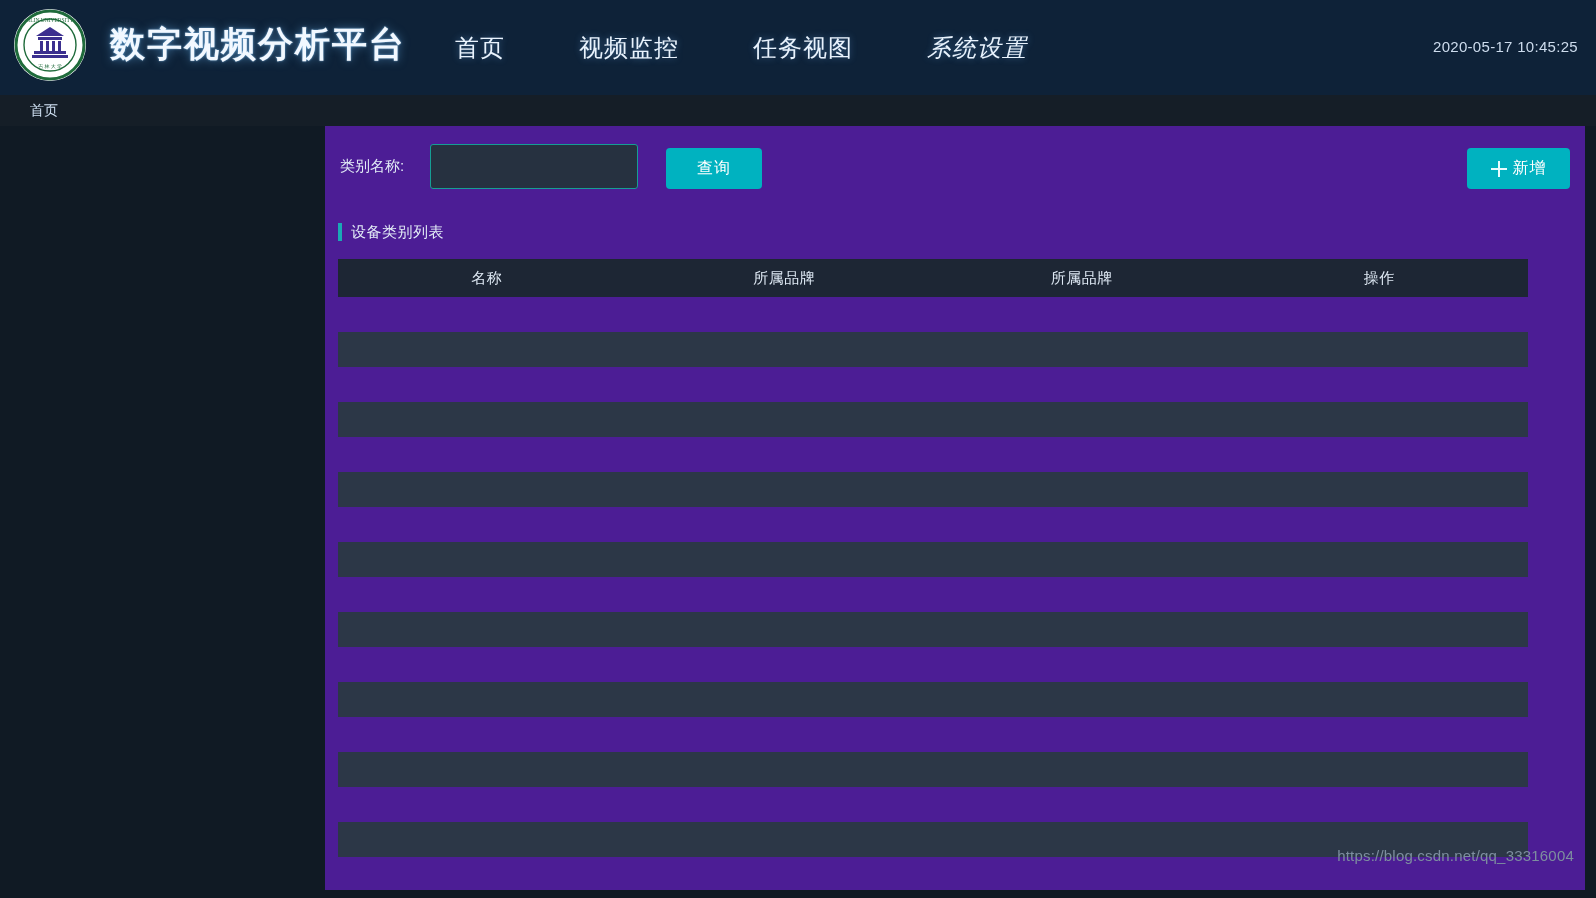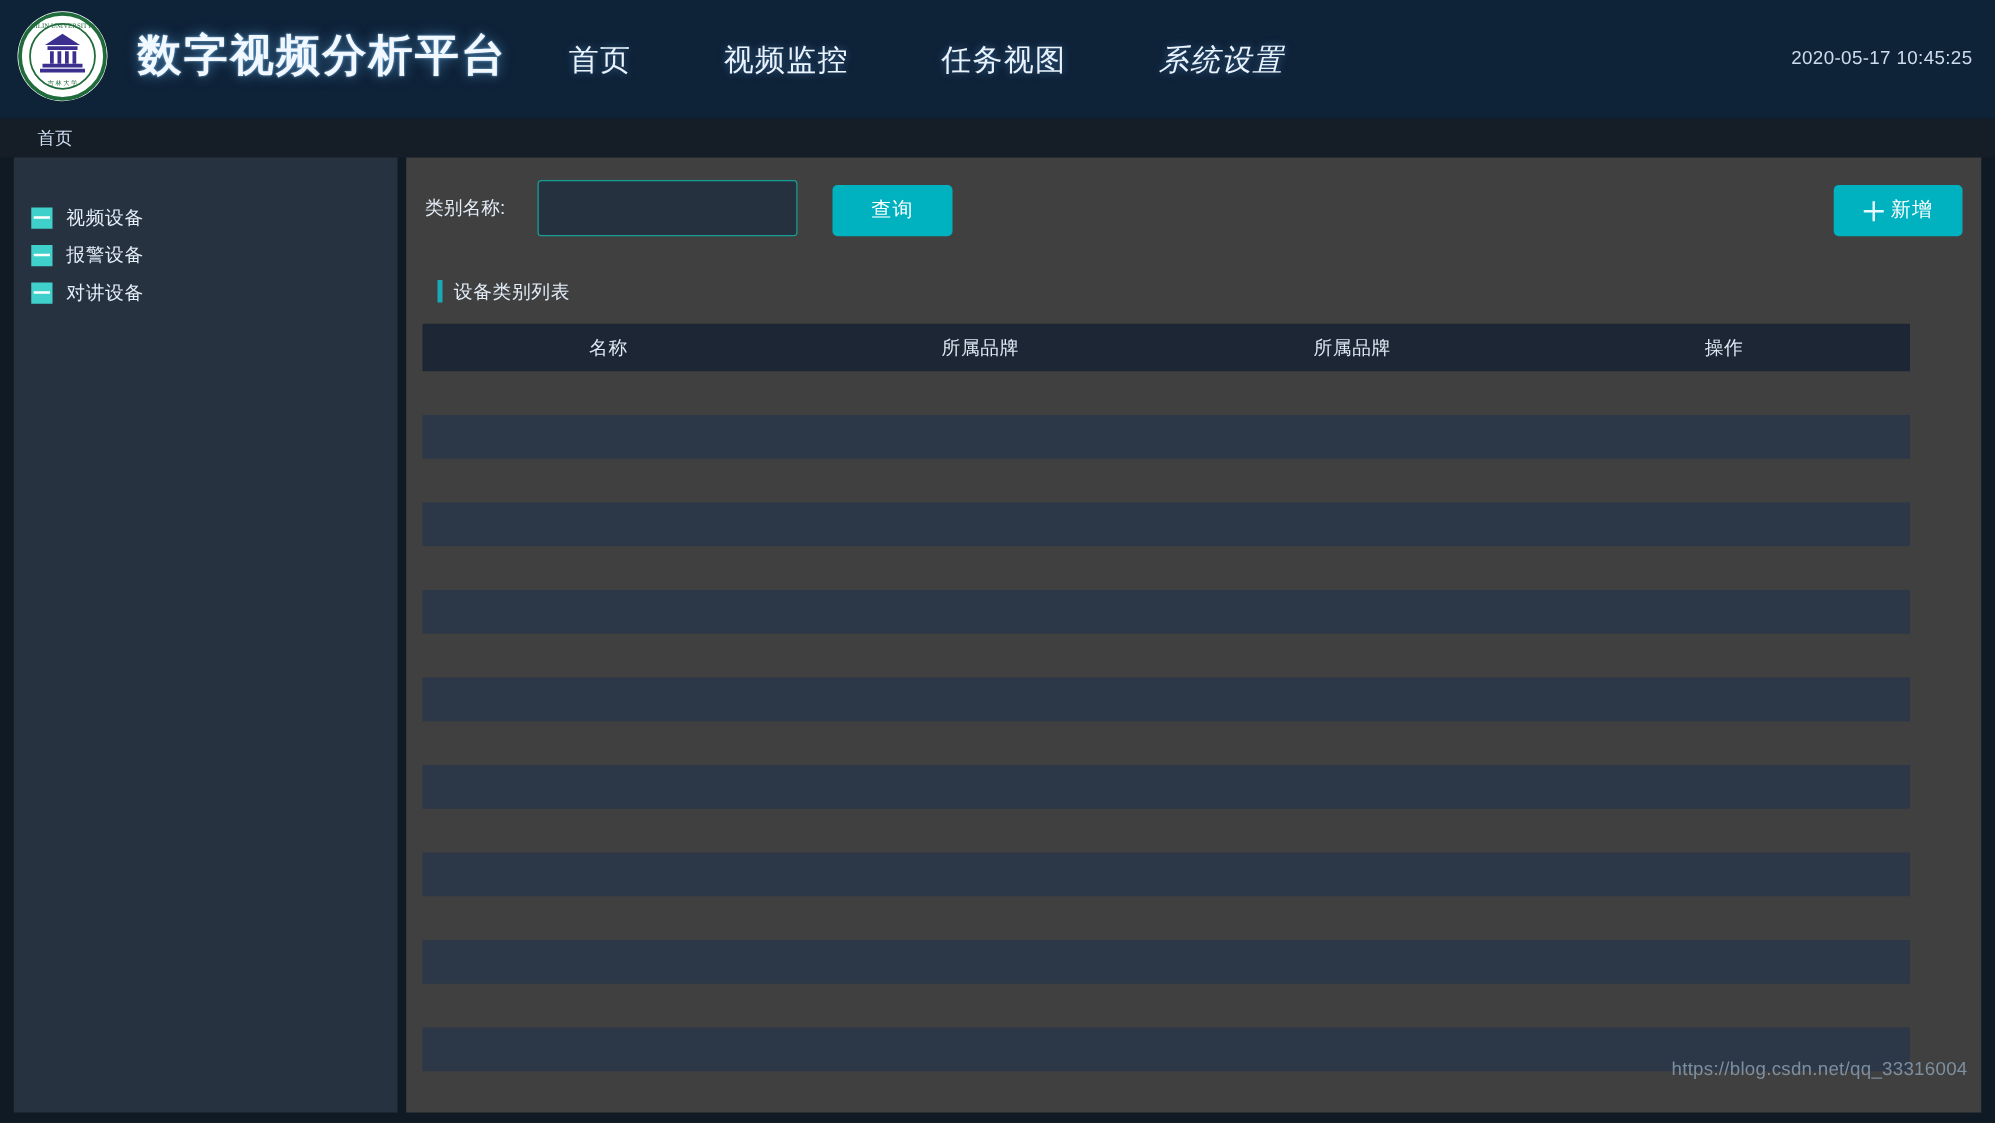--- a/index.html
+++ b/index.html
@@ -153,21 +153,21 @@
     letter-spacing: .5px;
   }
 
   
   .content {
     position: absolute;
     left: 325px;
     top: 0;
     width: 1260px;
     height: 764px;
-    background: #404040;
+    background: #4c1d95;
   }
 
   .toolbar {
     position: absolute;
     left: 0;
     top: 18px;
     width: 1260px;
     height: 48px;
   }
   .filter-label {
@@ -231,24 +231,24 @@
   .plus-icon::before, .plus-icon::after {
     content: "";
     position: absolute;
     background: #e7fbfd;
   }
   .plus-icon::before { left: 0; right: 0; top: 7px; height: 2px; }
   .plus-icon::after { top: 0; bottom: 0; left: 7px; width: 2px; }
 
   .section-title {
     position: absolute;
-    left: 25px;
+    left: 13px;
     top: 97px;
     display: flex;
-    align-items: center;
+    align-items: flex-start;
     height: 20px;
     font-family: Liberation Mono, monospace;
   }
   .title-bar {
     width: 4px;
     height: 18px;
     background: #1aa9b5;
     margin-right: 9px;
   }
   .title-text {
@@ -337,36 +337,20 @@
 
     <div class="clock">2020-05-17 10:45:25</div>
   </div>
 
   <div class="crumbbar">
     <div class="crumb">首页</div>
   </div>
 
   <div class="body-area">
 
-    <div class="sidebar">
-      <div class="side-list">
-        <div class="side-item">
-          <span class="side-icon"></span>
-          <span class="side-label">视频设备</span>
-        </div>
-        <div class="side-item">
-          <span class="side-icon"></span>
-          <span class="side-label">报警设备</span>
-        </div>
-        <div class="side-item">
-          <span class="side-icon"></span>
-          <span class="side-label">对讲设备</span>
-        </div>
-      </div>
-    </div>
 
     <div class="content">
 
       <div class="toolbar">
         <div class="filter-label">类别名称:</div>
         <input class="filter-input" type="text" placeholder="" style="">
         <button class="btn btn-search">查询</button>
         <button class="btn btn-add">
           <span class="plus-icon"></span>
           <span>新增</span>

